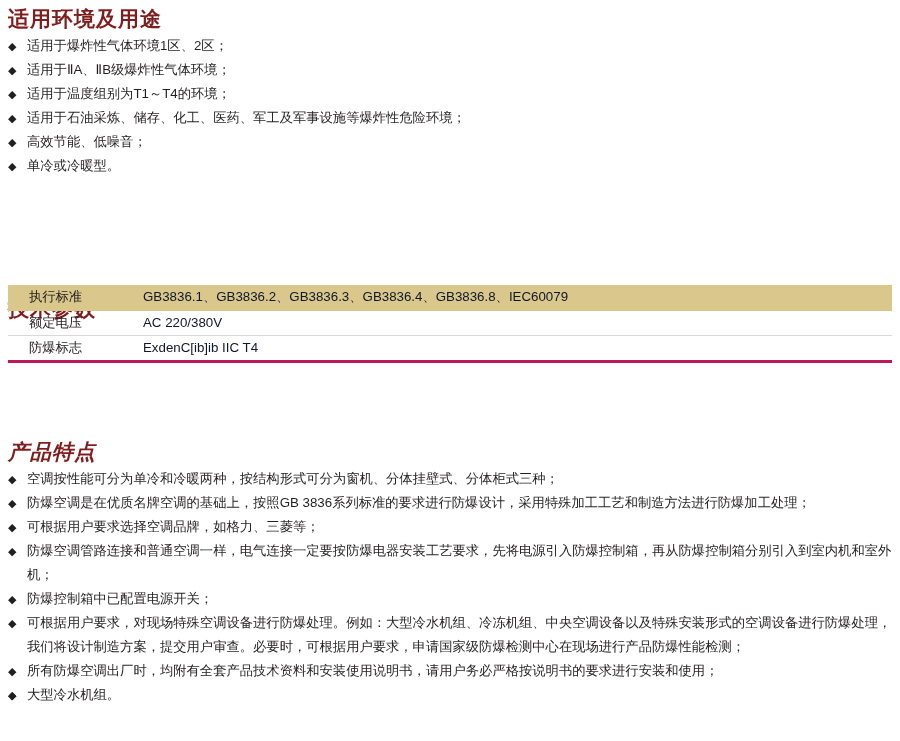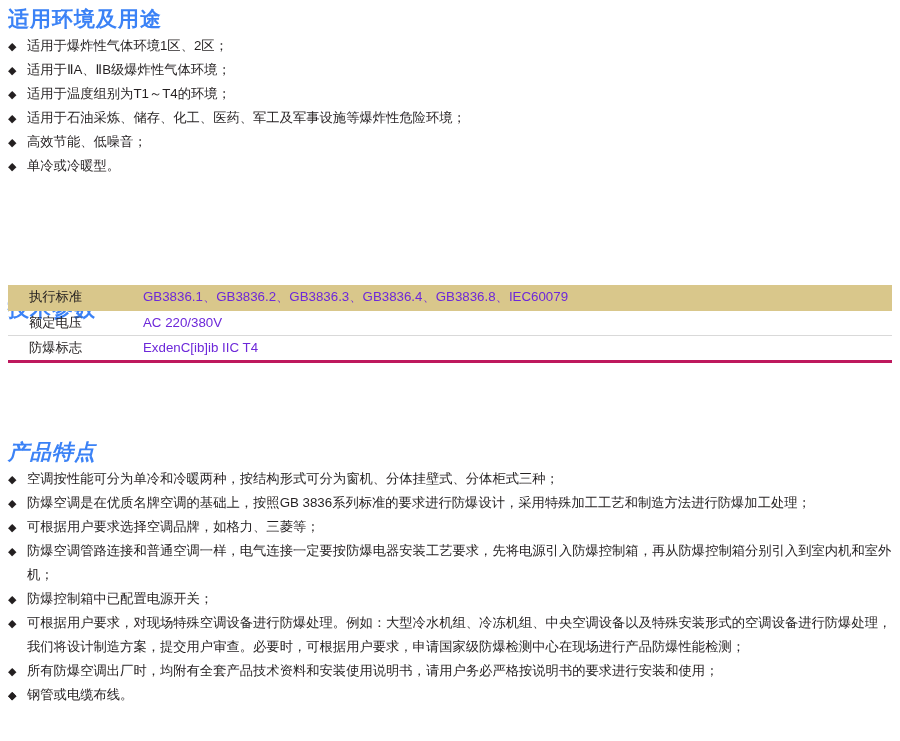--- a/index.html
+++ b/index.html
@@ -15,21 +15,21 @@
     position: relative;
     overflow: hidden;
   }
   .page {
     position: relative;
     width: 900px;
     height: 741px;
     box-sizing: border-box;
   }
   .section-title {
-    color: #3b82f6;
+    color: #7f1d1d;
     font-size: 21px;
     font-weight: bold;
     letter-spacing: 1px;
     margin: 0;
     padding: 0;
   }
   .title-env {
     position: absolute;
     left: 8px;
     top: 5px;
@@ -102,21 +102,21 @@
   }
   table.spec td.label {
     width: 95px;
     text-align: center;
     font-size: 13.3px;
     color: #231f20;
     border-bottom: 1px solid #d9d9d9;
   }
   table.spec td.value {
     padding-left: 40px;
-    color: #6d28d9;
+    color: #0f172a;
     border-bottom: 1px solid #d9d9d9;
   }
   table.spec tr.first td {
     background: #d9c78b;
     border-bottom: 1px solid #d9c78b;
   }
   table.spec tr.first td.label {
     font-weight: normal;
     margin-left: 28px;
   }
@@ -163,16 +163,16 @@
 
   <ul class="bullets feat-list">
     <li><span class="dia">◆</span><span>空调按性能可分为单冷和冷暖两种，按结构形式可分为窗机、分体挂壁式、分体柜式三种；</span></li>
     <li><span class="dia">◆</span><span>防爆空调是在优质名牌空调的基础上，按照GB 3836系列标准的要求进行防爆设计，采用特殊加工工艺和制造方法进行防爆加工处理；</span></li>
     <li><span class="dia">◆</span><span>可根据用户要求选择空调品牌，如格力、三菱等；</span></li>
     <li><span class="dia">◆</span><span>防爆空调管路连接和普通空调一样，电气连接一定要按防爆电器安装工艺要求，先将电源引入防爆控制箱，再从防爆控制箱分别引入到室内机和室外机；</span></li>
     <li><span class="dia">◆</span><span>防爆控制箱中已配置电源开关；</span></li>
     <li><span class="dia">◆</span><span>可根据用户要求，对现场特殊空调设备进行防爆处理。例如：大型冷水机组、冷冻机组、中央空调设备以及特殊安装形式的空调设备进行防爆处理，我们将设计制造方案，提交用户审查。必要时，可根据用户要求，申请国家级防爆检测中心在现场进行产品防爆性能检测；</span></li>
     <li><span class="dia">◆</span><span>所有防爆空调出厂时，均附有全套产品技术资料和安装使用说明书，请用户务必严格按说明书的要求进行安装和使用；</span></li>
     <li><span class="dia">◆</span></li>
-    <li><span class="dia">◆</span><span>钢管或电缆布线。</span></li>
+    <li><span class="dia">◆</span><span>大型冷水机组。</span></li>
   </ul>
 
 </div>
 
 </body></html>

